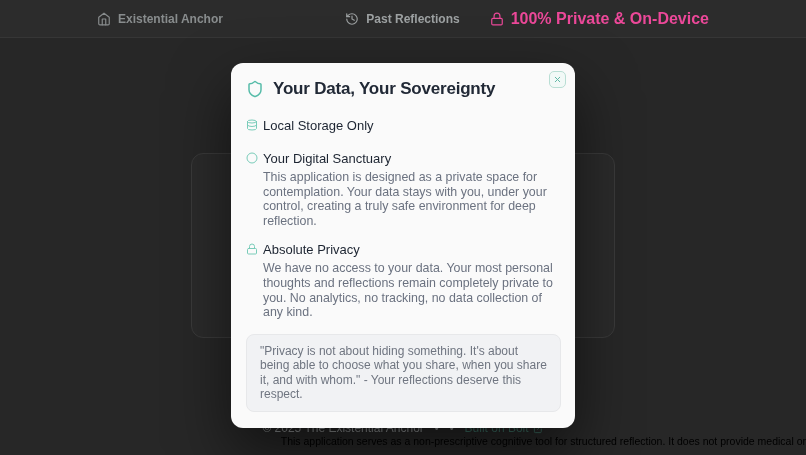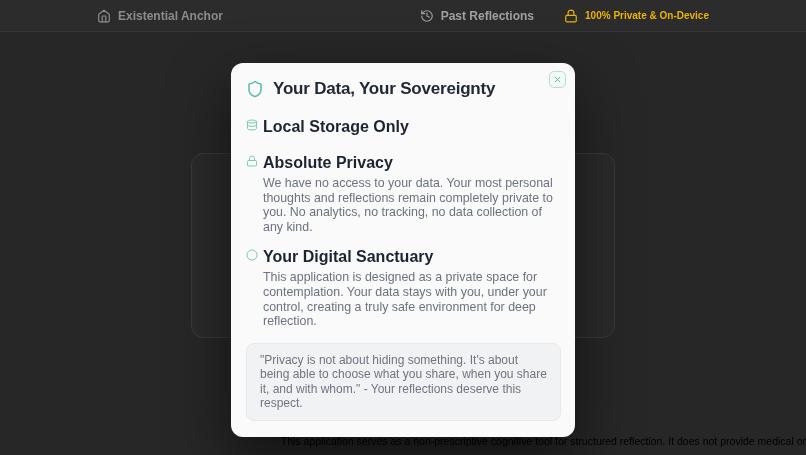--- a/index.html
+++ b/index.html
@@ -7,39 +7,39 @@
   body {
     width:806px; height:455px; overflow:hidden; position:relative;
     background:#272727;
     font-family:"Liberation Sans", sans-serif;
     -webkit-font-smoothing:antialiased;
   }
   svg { display:block; }
 
   
   .topbar {
-    position:absolute; top:0; left:0; right:0; height:32px;
+    position:absolute; top:0; left:0; right:0; height:38px;
     background:#2c2c2c; border-bottom:1px solid #363636;
   }
   .topbar-inner {
     max-width:612px; margin:0 auto; height:100%;
     display:flex; align-items:center; justify-content:space-between;
   }
   .brand {
     display:flex; align-items:center; gap:7px;
     color:#888c8d; font-size:12px; font-weight:700; cursor:pointer;
   }
   .topbar-right { display:flex; align-items:center; gap:30px;text-align:right; }
   .nav-item {
     display:flex; align-items:center; gap:7px;
     color:#9da1a2; font-size:12px; font-weight:600; cursor:pointer;
   }
   .privacy-badge {
     display:flex; align-items:center; gap:7px;
-    color:#eab308; font-size:10px; font-weight:600;
+    color:#ec4899; font-size:16px; font-weight:600;
   }
   .tb-icon { width:14px; height:14px; flex-shrink:0; }
 
   
   .bg-card {
     position:absolute; top:153px; left:50%; transform:translateX(-50%);
     width:424px; height:185px;
     background:#2b2b2b; border:1px solid #3a3a3a; border-radius:12px;
   }
 
@@ -79,21 +79,21 @@
     display:flex; align-items:center; gap:9px; margin:0 0 19px 0;
   }
   .shield { width:18px; height:18px; color:#57bca9; flex-shrink:0; }
   .modal-title {
     margin:0; font-size:17px; font-weight:700; color:#212936;
     letter-spacing:-0.2px;
   }
   .section { display:flex; align-items:flex-start; gap:5px; margin-bottom:14px; }
   .sec-icon { width:12px; height:12px; color:#79ccb9; margin-top:1px; flex-shrink:0; }
   .sec-text h2 {
-    margin:0 0 4px 0; font-size:16px; font-weight:700; color:#1c2431;
+    margin:0 0 4px 0; font-size:13px; font-weight:400; color:#1c2431;
   }
   .sec-text p {
     margin:0; font-size:12.4px; line-height:14.6px; color:#6b7280;
   }
   .quote-box {
     margin-top:0; background:#f1f2f4; border:1px solid #e7e8ea;
     border-radius:8px; padding:9px 13px;
   }
   .quote-box p { margin:0; font-size:12px; line-height:14.5px; color:#6f7580; }
 </style>
@@ -132,20 +132,21 @@
         <span>100% Private &amp; On-Device</span>
       </div>
     </div>
   </div>
 </header>
 
 <div class="bg-card"></div>
 
 <footer class="footer">
   <div class="footer-line1">
+    <span>© 2025 The Existential Anchor</span>
     <span class="dot">•</span>
     <span class="dot">•</span>
     <a class="bolt-link">
       <span>Built on Bolt</span>
       <span class="ext-icon">
         <svg viewBox="0 0 24 24" fill="none" stroke="currentColor" stroke-width="2" stroke-linecap="round" stroke-linejoin="round">
             <path d="M15 3h6v6"></path>
             <path d="M10 14 21 3"></path>
             <path d="M18 13v6a2 2 0 0 1-2 2H5a2 2 0 0 1-2-2V8a2 2 0 0 1 2-2h6"></path>
           </svg>
@@ -182,39 +183,39 @@
           <path d="M3 12a9 3 0 0 0 18 0"></path>
         </svg>
     </span>
     <div class="sec-text">
       <h2>Local Storage Only</h2>
     </div>
   </div>
 
   <div class="section">
     <span class="sec-icon">
+      <svg viewBox="0 0 24 24" fill="none" stroke="currentColor" stroke-width="2">
+          <circle cx="12" cy="12" r="10"></circle>
+        </svg>
+    </span>
+    <div class="sec-text">
+      <h2>Your Digital Sanctuary</h2>
+      <p>This application is designed as a private space for contemplation. Your data stays with you, under your control, creating a truly safe environment for deep reflection.</p>
+    </div>
+  </div>
+
+  <div class="section">
+    <span class="sec-icon">
       <svg viewBox="0 0 24 24" fill="none" stroke="currentColor" stroke-width="2" stroke-linecap="round" stroke-linejoin="round">
           <rect x="3" y="11" width="18" height="11" rx="2"></rect>
           <path d="M7 11V7a5 5 0 0 1 10 0v4"></path>
         </svg>
     </span>
     <div class="sec-text">
       <h2>Absolute Privacy</h2>
       <p>We have no access to your data. Your most personal thoughts and reflections remain completely private to you. No analytics, no tracking, no data collection of any kind.</p>
     </div>
   </div>
 
-  <div class="section">
-    <span class="sec-icon">
-      <svg viewBox="0 0 24 24" fill="none" stroke="currentColor" stroke-width="2">
-          <circle cx="12" cy="12" r="10"></circle>
-        </svg>
-    </span>
-    <div class="sec-text">
-      <h2>Your Digital Sanctuary</h2>
-      <p>This application is designed as a private space for contemplation. Your data stays with you, under your control, creating a truly safe environment for deep reflection.</p>
-    </div>
-  </div>
-
   <div class="quote-box">
     <p>"Privacy is not about hiding something. It's about being able to choose what you share, when you share it, and with whom." - Your reflections deserve this respect.</p>
   </div>
 </div>
 
 </body></html>

